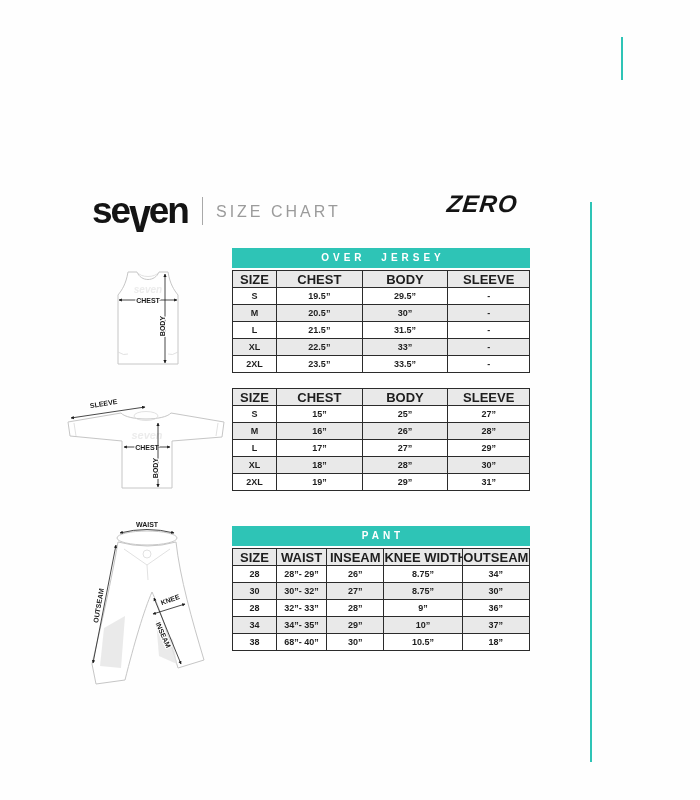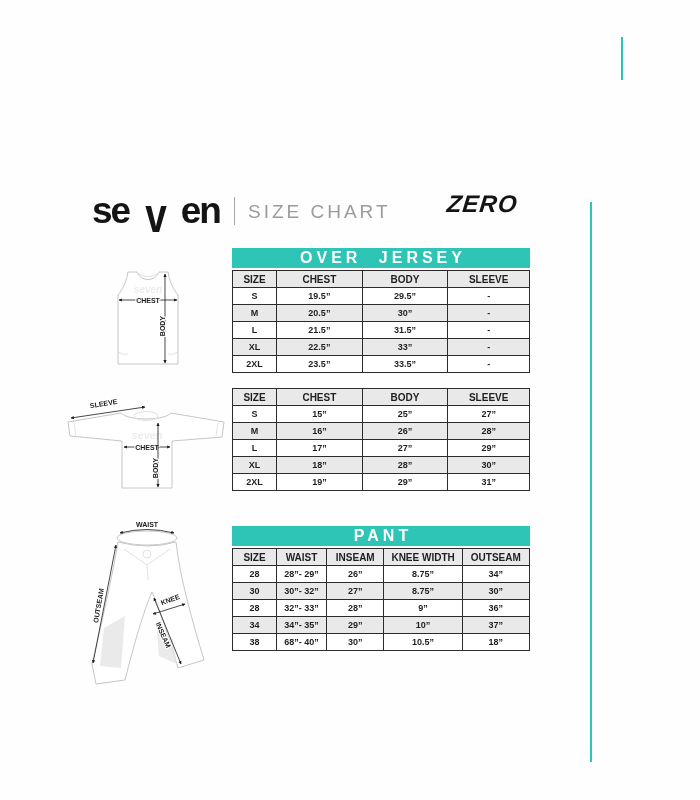--- a/index.html
+++ b/index.html
@@ -2,45 +2,45 @@
 <html><head>
 <meta charset="utf-8">
 <style>
   html,body{margin:0;padding:0;background:#ffffff;}
   #page{position:relative;width:700px;height:800px;background:#fefefe;overflow:hidden;
         font-family:"Liberation Sans",sans-serif;}
 
   
   #brand-row{position:absolute;left:92px;top:190px;height:42px;display:flex;align-items:center;}
   .seven-logo{font-weight:bold;font-size:37px;letter-spacing:-2px;color:#141414;line-height:1;
-              display:flex;align-items:flex-start;gap:16px;}
+              display:flex;align-items:flex-start;}
   .seven-logo .vdrop{display:inline-block;transform:translateY(5px) scaleY(1.25);font-size:1.05em;}
   .hdr-divider{width:1px;height:28px;background:#a9a9a9;margin:0 13px 0 14px;}
-  .subtitle{font-size:19px;letter-spacing:3px;color:#9b9b9b;font-weight:normal;padding-top:2px;}
+  .subtitle{font-size:16px;letter-spacing:3px;color:#9b9b9b;font-weight:normal;padding-top:2px;}
   .zero-logo{position:absolute;left:447px;top:192px;font-weight:bold;font-style:italic;
              font-size:24px;letter-spacing:1px;color:#141414;transform:skewX(-6deg);line-height:1;}
 
   
   .accent-line{position:absolute;background:#2ec4b6;}
   #accent-short{left:621px;top:37px;width:2px;height:43px;}
   #accent-long{left:590px;top:202px;width:2px;height:560px;}
 
   
   .section{position:absolute;left:232px;width:298px;}
   #sec-over-jersey{top:248px;}
   #sec-compression{top:388px;}
   #sec-pant{top:526px;}
   .band{height:20px;background:#2ec4b6;display:flex;align-items:center;justify-content:center;
         margin-bottom:2px;}
-  .band-text{color:#ffffff;font-size:16px;font-weight:bold;letter-spacing:4px;word-spacing:9px;
+  .band-text{color:#ffffff;font-size:10px;font-weight:bold;letter-spacing:4px;word-spacing:9px;
              padding-left:4px;line-height:1;}
   table.sizes{width:100%;border-collapse:collapse;table-layout:fixed;}
   table.sizes th,table.sizes td{border:1px solid #2b2b2b;height:16px;text-align:center;
        vertical-align:middle;padding:0;color:#1e1e1e;overflow:hidden;white-space:nowrap;}
-  table.sizes th{background:#e9e9e9;font-size:10px;font-weight:bold;}
+  table.sizes th{background:#e9e9e9;font-size:13px;font-weight:bold;}
   table.sizes td{font-size:9px;font-weight:bold;background:#ffffff;}
   table.sizes tbody tr:nth-child(even) td{background:#e9e9e9;}
   .cols4 th:nth-child(1){width:14.5%;}
   .cols4 th:nth-child(2){width:28.5%;}
   .cols4 th:nth-child(3){width:28.5%;}
   .cols5 th:nth-child(1){width:14.5%;}
   .cols5 th:nth-child(2){width:16.5%;}
   .cols5 th:nth-child(3){width:19%;}
   .cols5 th:nth-child(4){width:26%;}
 

